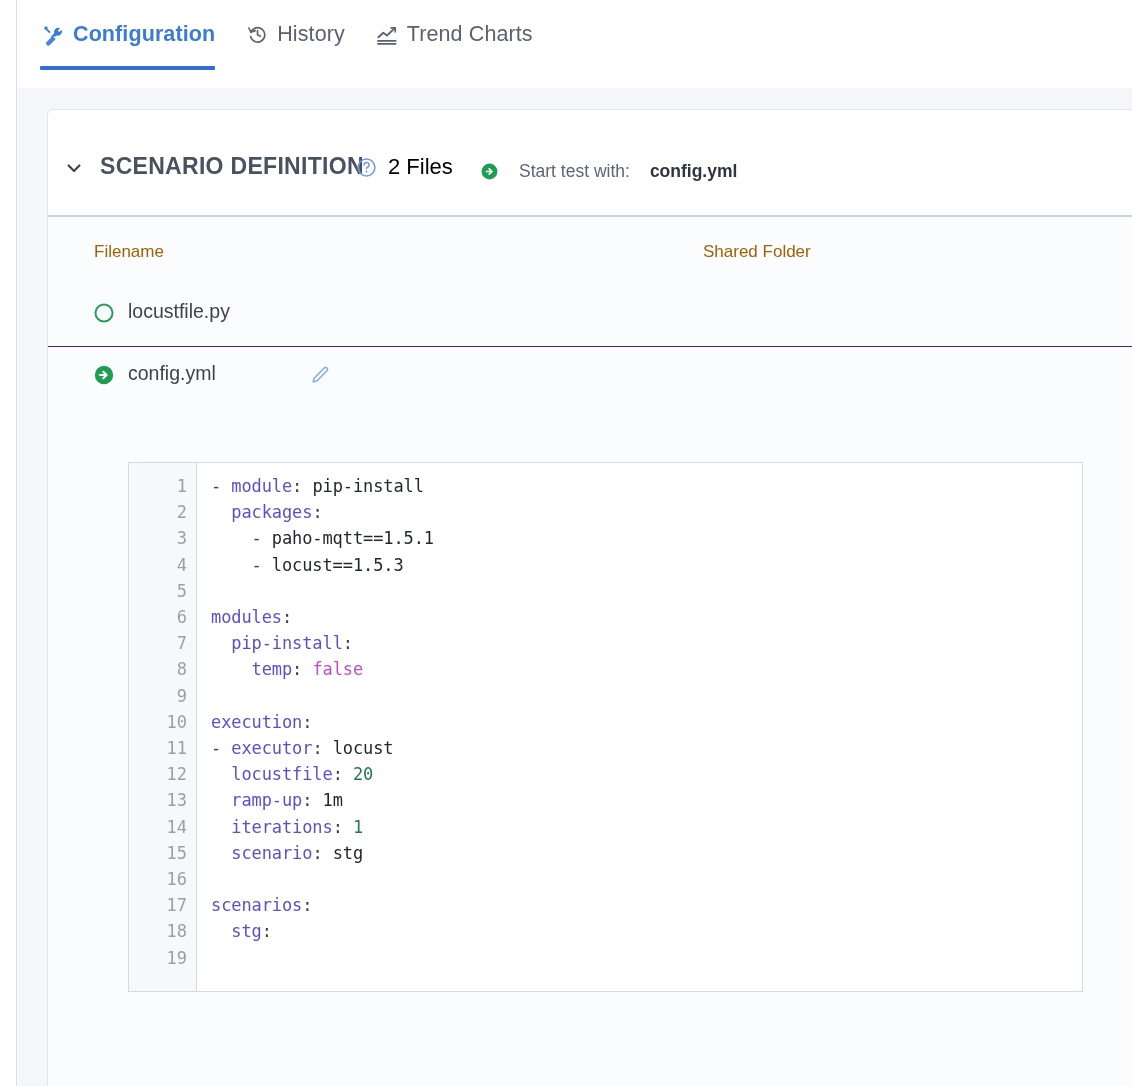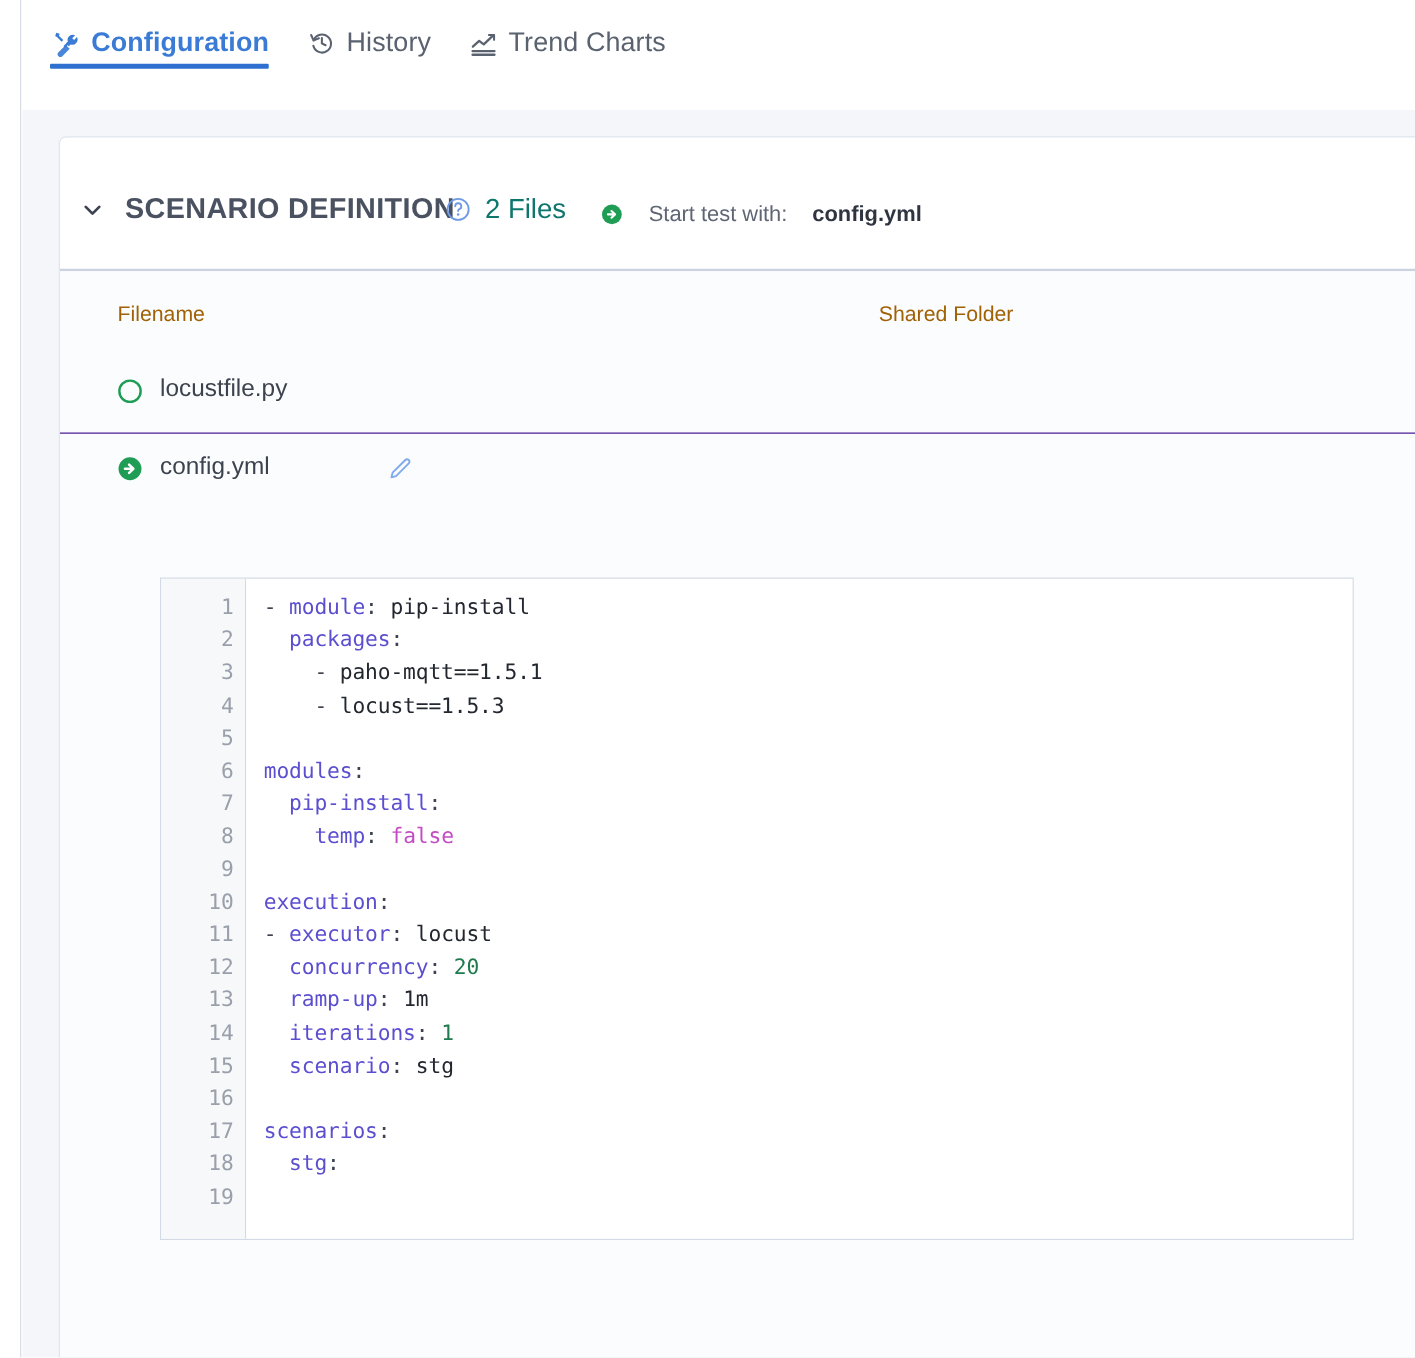--- a/index.html
+++ b/index.html
@@ -47,21 +47,21 @@
     left: 22px;
     top: 22px;
     display: flex;
     align-items: flex-start;
     gap: 0px;
   }
   .tab {
     display: flex;
     align-items: center;
     gap: 9px;
-    padding: 0 17px 8px 2px;
+    padding: 0 17px 23px 2px;
     font-size: 21.5px;
     color: #5a6270;
     cursor: pointer;
     position: relative;
     letter-spacing: 0.1px;
   }
   .tab + .tab { padding-left: 14px; }
   .tab.active {
     color: #3a7bd5;
     font-weight: 600;
@@ -130,21 +130,21 @@
     left: 308px;
     top: 47px;
     width: 21px; height: 21px;
     cursor: pointer;
   }
   .files-count {
     position: absolute;
     left: 340px;
     top: 44px;
     font-size: 22px;
-    color: #0f766e;
+    color: #000000;
     cursor: pointer;
     white-space: nowrap;
   }
   .start-test {
     position: absolute;
     left: 432px;
     top: 51px;
     display: flex;
     align-items: center;
     gap: 20px;
@@ -403,21 +403,21 @@
             <span class="cl"><span class="p">  </span><span class="k">packages</span><span class="p">:</span></span>
             <span class="cl"><span class="p">    - </span><span class="v">paho-mqtt==1.5.1</span></span>
             <span class="cl"><span class="p">    - </span><span class="v">locust==1.5.3</span></span>
             <span class="cl">&nbsp;</span>
             <span class="cl"><span class="k">modules</span><span class="p">:</span></span>
             <span class="cl"><span class="p">  </span><span class="k">pip-install</span><span class="p">:</span></span>
             <span class="cl"><span class="p">    </span><span class="k">temp</span><span class="p">: </span><span class="b">false</span></span>
             <span class="cl">&nbsp;</span>
             <span class="cl"><span class="k">execution</span><span class="p">:</span></span>
             <span class="cl"><span class="p">- </span><span class="k">executor</span><span class="p">: </span><span class="v">locust</span></span>
-            <span class="cl"><span class="p">  </span><span class="k">concurrency</span><span class="p">: </span><span class="n">20</span></span>
+            <span class="cl"><span class="p">  </span><span class="k">locustfile</span><span class="p">: </span><span class="n">20</span></span>
             <span class="cl"><span class="p">  </span><span class="k">ramp-up</span><span class="p">: </span><span class="v">1m</span></span>
             <span class="cl"><span class="p">  </span><span class="k">iterations</span><span class="p">: </span><span class="n">1</span></span>
             <span class="cl"><span class="p">  </span><span class="k">scenario</span><span class="p">: </span><span class="v">stg</span></span>
             <span class="cl">&nbsp;</span>
             <span class="cl"><span class="k">scenarios</span><span class="p">:</span></span>
             <span class="cl"><span class="p">  </span><span class="k">stg</span><span class="p">:</span></span>
           </div>
       </div>
 
     </div>

